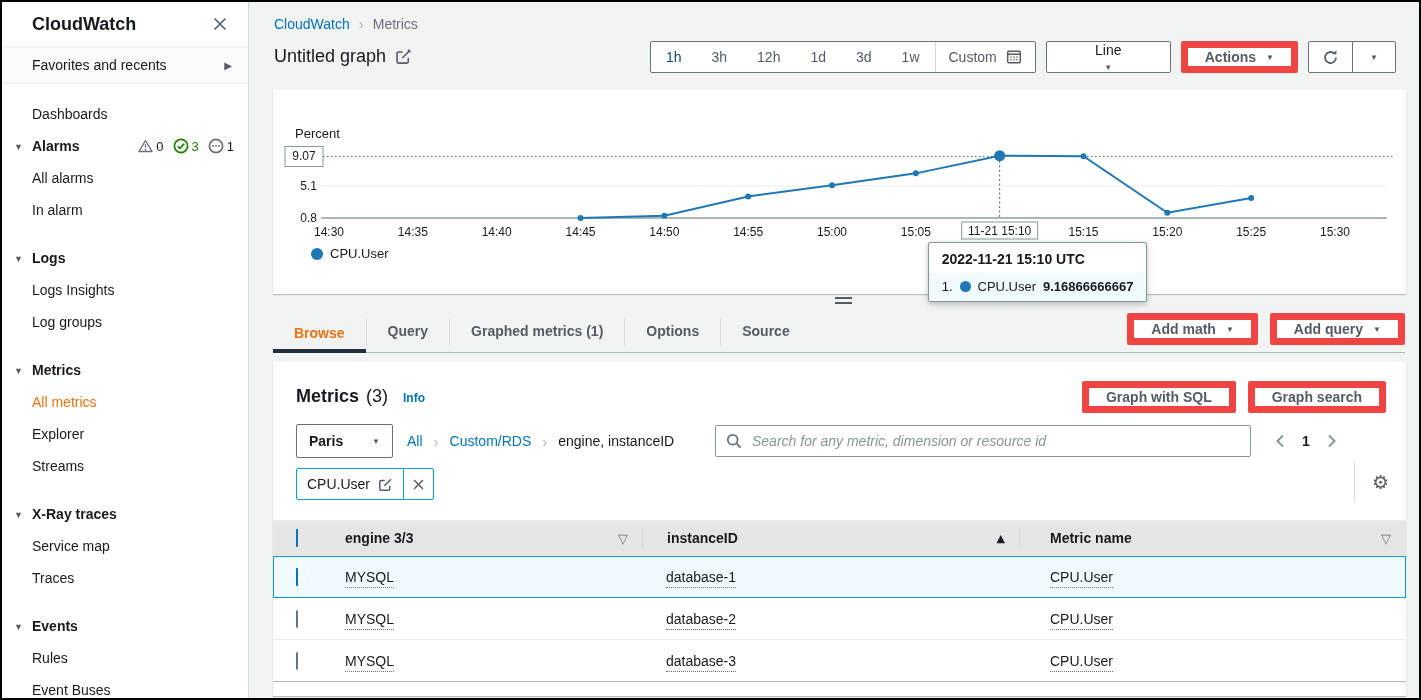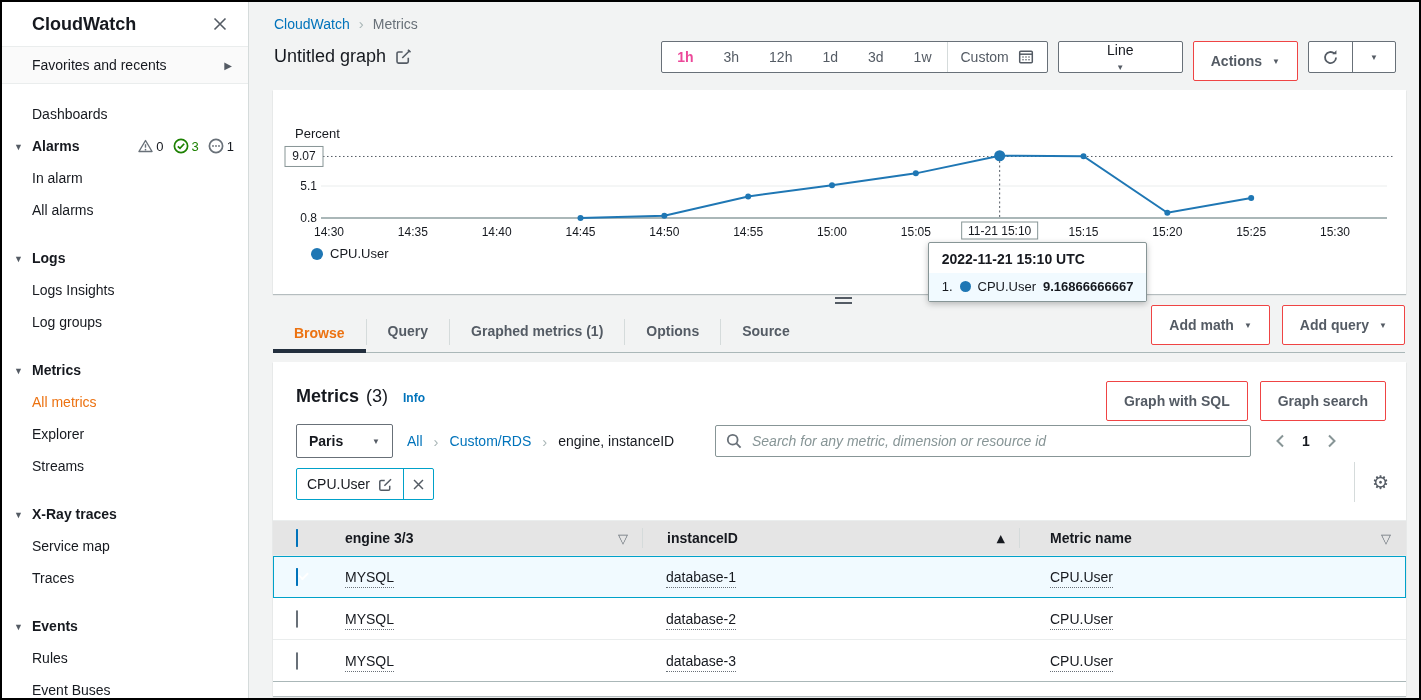--- a/index.html
+++ b/index.html
@@ -28,24 +28,24 @@
   
   .main{position:absolute;left:247px;top:0;right:0;bottom:0;background:#f2f3f3;}
   .breadcrumb{position:absolute;left:25px;top:13px;font-size:14px;display:flex;gap:9px;align-items:center;}
   .bc-link{color:#0073bb;cursor:pointer;}
   .bc-sep{color:#aab7b8;font-size:15px;}
   .bc-current{color:#687078;}
   .graph-title{position:absolute;left:25px;top:44px;font-size:18px;display:flex;align-items:center;gap:9px;}
   .toolbar{position:absolute;top:39px;right:23px;display:flex;gap:10px;height:32px;}
   .range-group{display:flex;border:1px solid #687078;background:#fff;border-radius:2px;align-items:stretch;}
   .range-item{padding:0 15px;display:flex;align-items:center;font-size:14px;color:#545b64;cursor:pointer;}
-  .range-item.active{color:#ec4899;font-weight:bold;}
+  .range-item.active{color:#0c4a6e;font-weight:normal;}
   .range-custom{border-left:1px solid #d5dbdb;display:flex;align-items:center;gap:9px;padding:0 13px;font-size:14px;color:#545b64;cursor:pointer;}
   .select-btn{width:125px;display:flex;align-items:center;justify-content:space-between;border:1px solid #687078;background:#fff;border-radius:2px;padding:0 12px;font-size:14px;color:#16191f;cursor:pointer;flex-direction:column;}
-  .btn{border:1px solid #ef4444;background:#fff;font-weight:bold;color:#545b64;font-size:14px;border-radius:2px;display:flex;align-items:center;gap:10px;padding:7px 17px;cursor:pointer;height:40px;}
+  .btn{border:7px solid #ef4444;background:#fff;font-weight:bold;color:#545b64;font-size:14px;border-radius:2px;display:flex;align-items:center;gap:10px;padding:7px 17px;cursor:pointer;height:32px;}
   .caret{font-size:8px;color:#545b64;}
   .split{display:flex;border:1px solid #687078;border-radius:2px;background:#fff;}
   .split-seg{width:43px;display:flex;align-items:center;justify-content:center;cursor:pointer;}
   .split-seg + .split-seg{border-left:1px solid #687078;}
 
   
   .chart-card{position:absolute;left:24px;top:88px;width:1133px;height:204px;background:#fff;box-shadow:0 1px 1px 0 rgba(0,28,36,.25);}
   .chart-card svg text{font-family:"Liberation Sans","DejaVu Sans",sans-serif;}
   .legend{position:absolute;left:38px;top:156px;display:flex;align-items:center;gap:7px;font-size:13px;}
   .legend-swatch{width:12px;height:12px;border-radius:50%;}
@@ -156,24 +156,24 @@
                 <circle cx="8" cy="8" r="6.6" fill="none" stroke="#687078" stroke-width="1.7"></circle>
                 <circle cx="5" cy="8" r="0.9" fill="#687078"></circle>
                 <circle cx="8" cy="8" r="0.9" fill="#687078"></circle>
                 <circle cx="11" cy="8" r="0.9" fill="#687078"></circle>
               </svg>
             <span class="cnt">1</span>
           </span>
         </span>
       </div>
       <div class="sb-item">
+          <span>All alarms</span>
+        </div>
+      <div class="sb-item">
           <span>In alarm</span>
-        </div>
-      <div class="sb-item">
-          <span>All alarms</span>
         </div>
 
       <div class="sb-item sb-section mt">
         <span class="sb-caret">▼</span>
         <span>Logs</span>
       </div>
       <div class="sb-item">
           <span>Logs Insights</span>
         </div>
       <div class="sb-item">

